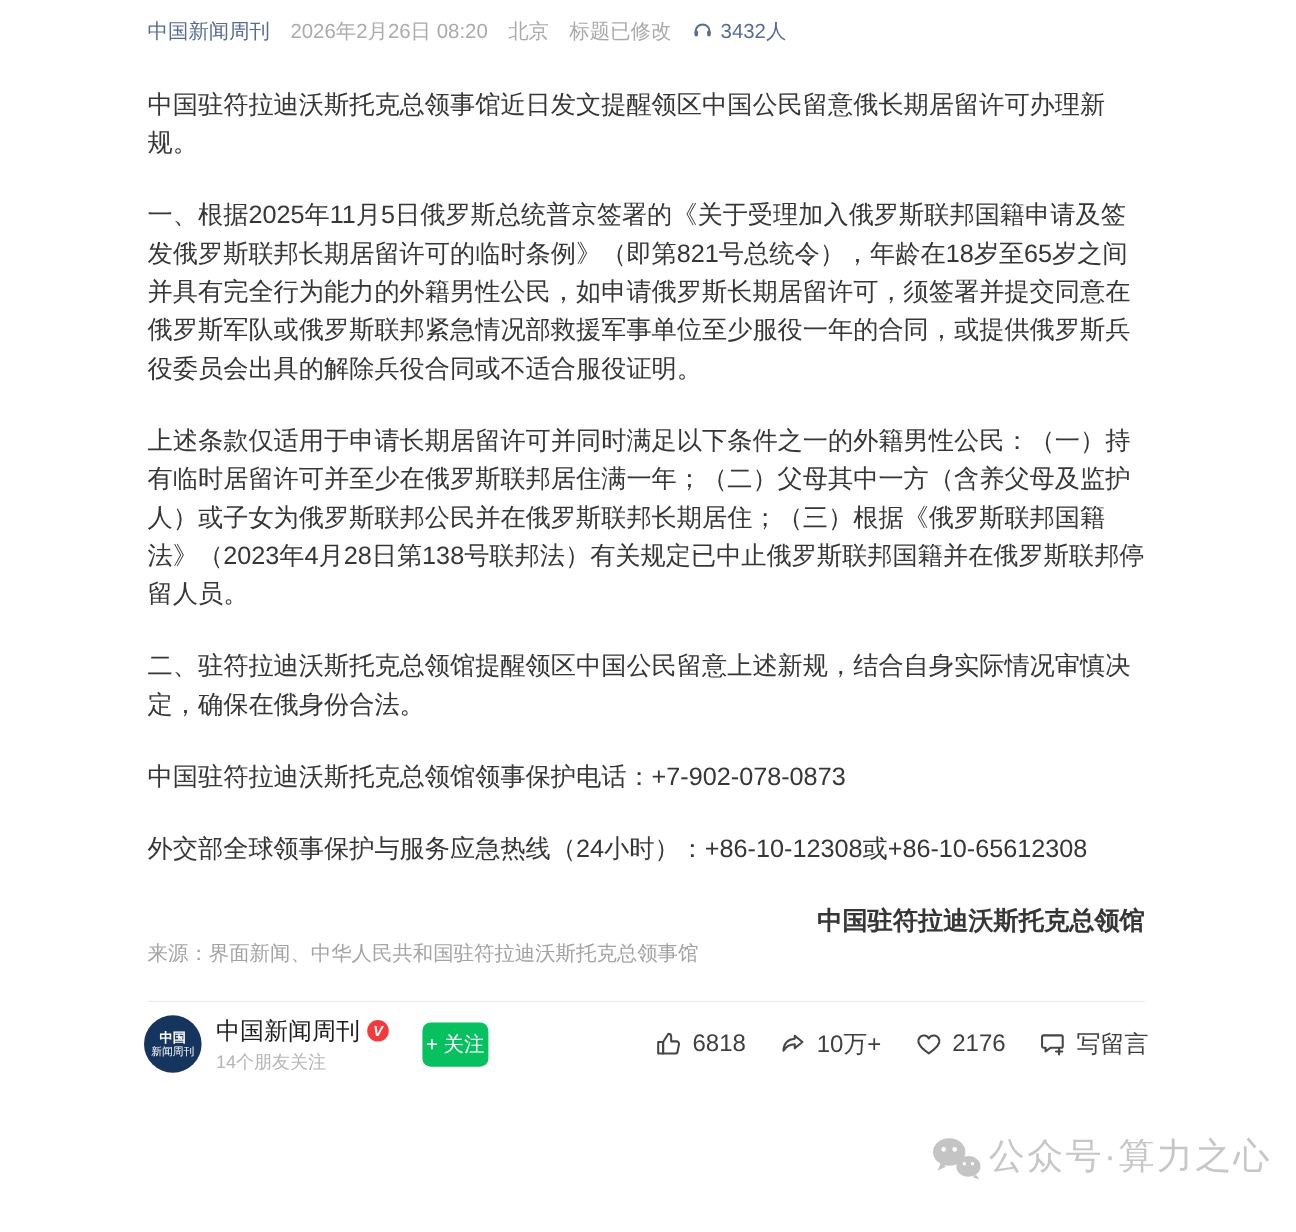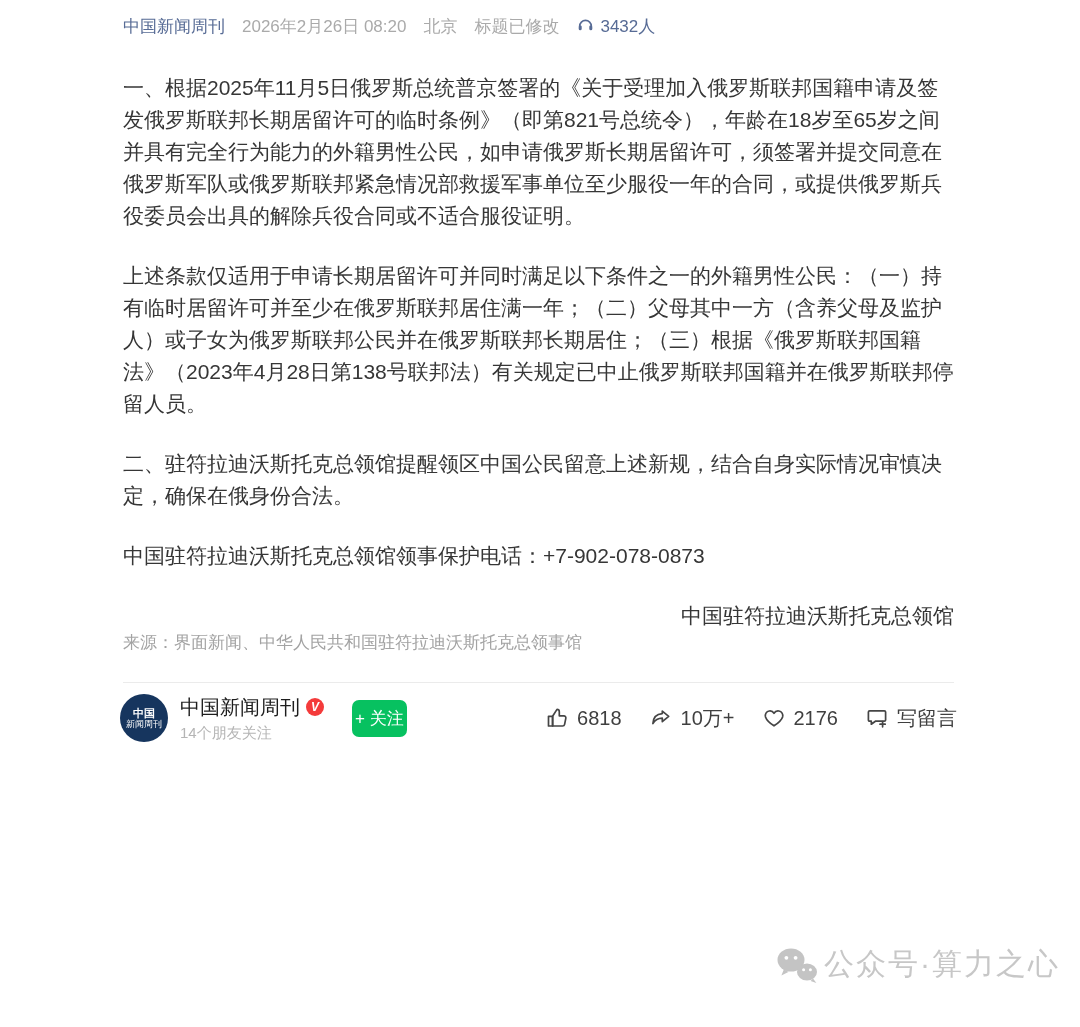--- a/index.html
+++ b/index.html
@@ -24,21 +24,21 @@
     font-size:17px; height:24px; margin-bottom:34px; white-space:nowrap;
   }
   .account-link { color:#576b95; text-decoration:none; cursor:pointer; }
   .byline .meta { color:#aaaaaa; }
   .listen { color:#576b95; display:inline-flex; align-items:flex-start; gap:5px; cursor:pointer; }
   .listen svg { display:block; }
 
   .body-text { font-size:21px; line-height:32px; color:#363636; }
   .body-text p { margin:0 0 28px 0; }
   .body-text p.sig { text-align:right; margin:0; }
-  .body-text p.sig-first { margin-top:10px; }
+  .body-text p.sig-first { margin-top:10px;font-weight:bold; }
   .source-line { color:#a3a3a3; font-size:17px; line-height:22px; margin:18px 0 0 0; }
 
   .divider { border-top:1px solid #ebebeb; margin:10px 0 0 0; }
 
   .footer {
     height:70px; padding:0 123px 0 120px;
     display:flex; align-items:center; justify-content:space-between;
   }
   .footer-left { display:flex; align-items:center; }
   .avatar {
@@ -97,24 +97,26 @@
           <path d="M4.6 14.2a7.4 7.4 0 0 1 14.8 0" fill="none" stroke="#576b95" stroke-width="2"></path>
           <rect x="3.4" y="13" width="3.8" height="6.4" rx="1.9" fill="#576b95"></rect>
           <rect x="16.8" y="13" width="3.8" height="6.4" rx="1.9" fill="#576b95"></rect>
         </svg>
       </span>
       <span>3432人</span>
     </span>
   </div>
 
   <div class="body-text">
+    <p>中国驻符拉迪沃斯托克总领事馆近日发文提醒领区中国公民留意俄长期居留许可办理新规。</p>
     <p>一、根据2025年11月5日俄罗斯总统普京签署的《关于受理加入俄罗斯联邦国籍申请及签发俄罗斯联邦长期居留许可的临时条例》（即第821号总统令），年龄在18岁至65岁之间并具有完全行为能力的外籍男性公民，如申请俄罗斯长期居留许可，须签署并提交同意在俄罗斯军队或俄罗斯联邦紧急情况部救援军事单位至少服役一年的合同，或提供俄罗斯兵役委员会出具的解除兵役合同或不适合服役证明。</p>
     <p>上述条款仅适用于申请长期居留许可并同时满足以下条件之一的外籍男性公民：（一）持有临时居留许可并至少在俄罗斯联邦居住满一年；（二）父母其中一方（含养父母及监护人）或子女为俄罗斯联邦公民并在俄罗斯联邦长期居住；（三）根据《俄罗斯联邦国籍法》（2023年4月28日第138号联邦法）有关规定已中止俄罗斯联邦国籍并在俄罗斯联邦停留人员。</p>
     <p>二、驻符拉迪沃斯托克总领馆提醒领区中国公民留意上述新规，结合自身实际情况审慎决定，确保在俄身份合法。</p>
     <p>中国驻符拉迪沃斯托克总领馆领事保护电话：+7-902-078-0873</p>
+    <p>外交部全球领事保护与服务应急热线（24小时）：+86-10-12308或+86-10-65612308</p>
     <p class="sig sig-first">中国驻符拉迪沃斯托克总领馆</p>
     <p class="source-line">来源：界面新闻、中华人民共和国驻符拉迪沃斯托克总领事馆</p>
   </div>
 
   <div class="divider"></div>
 </div>
 
 <div class="footer">
   <div class="footer-left">
     <div class="avatar">

